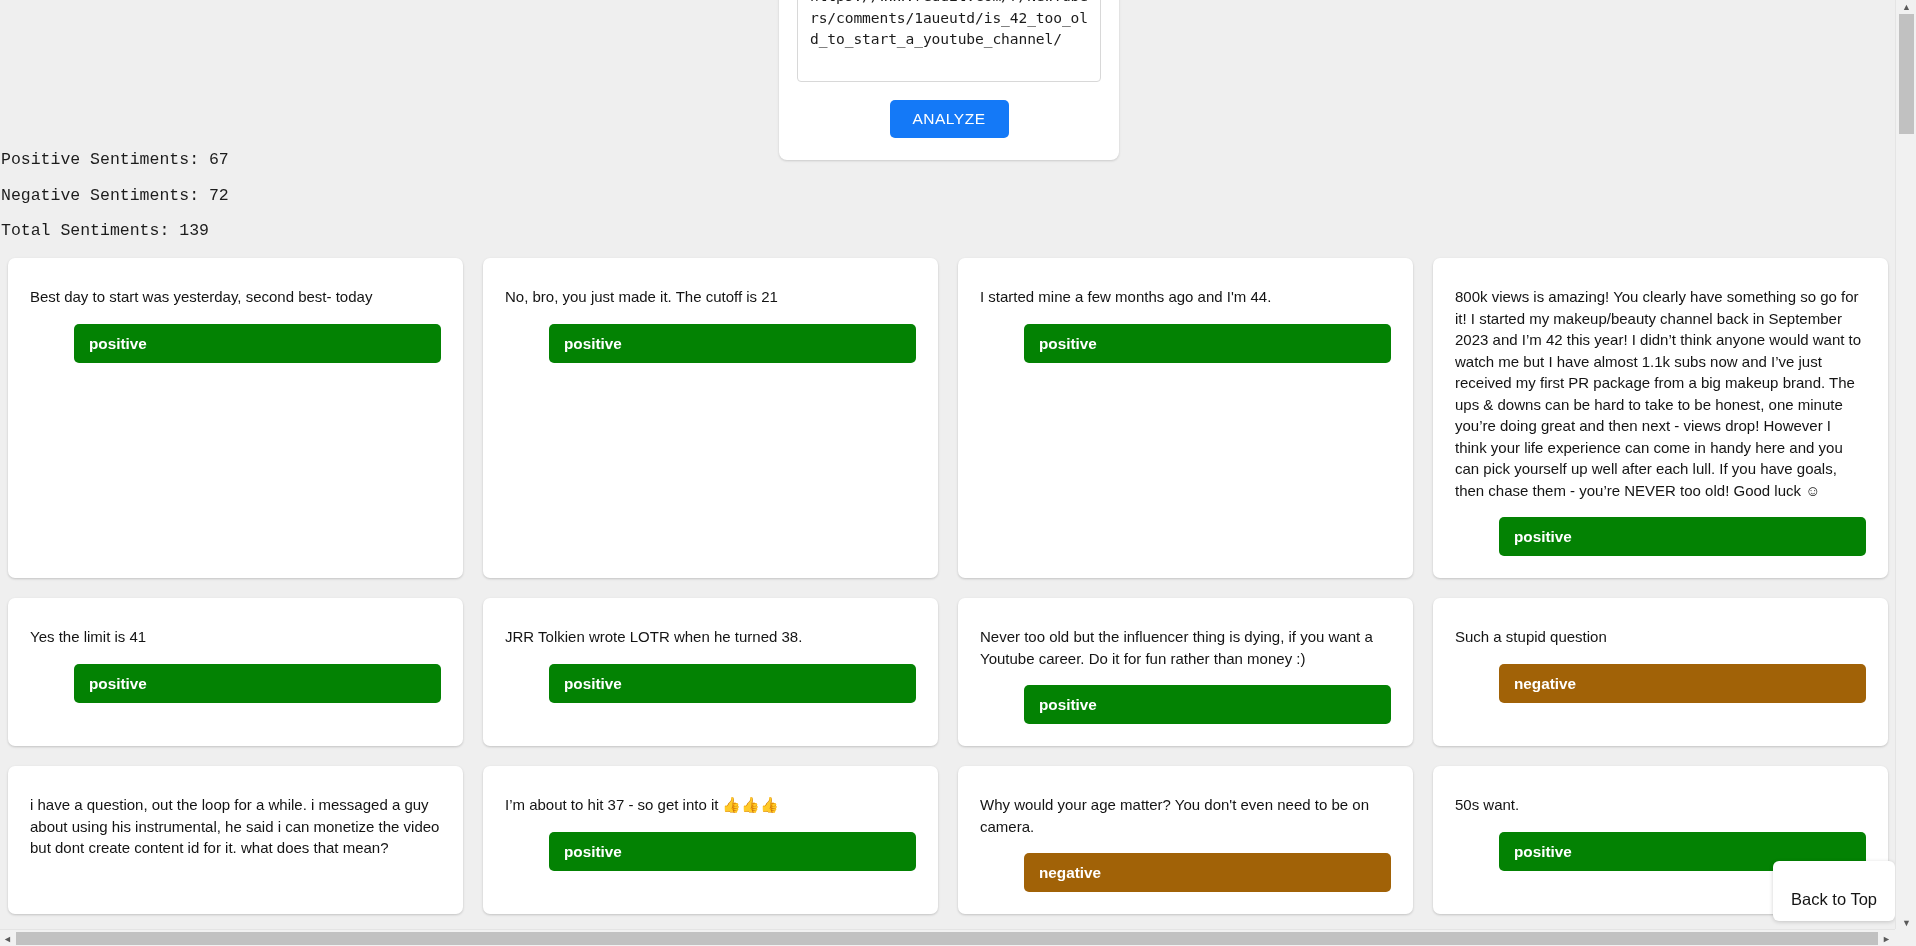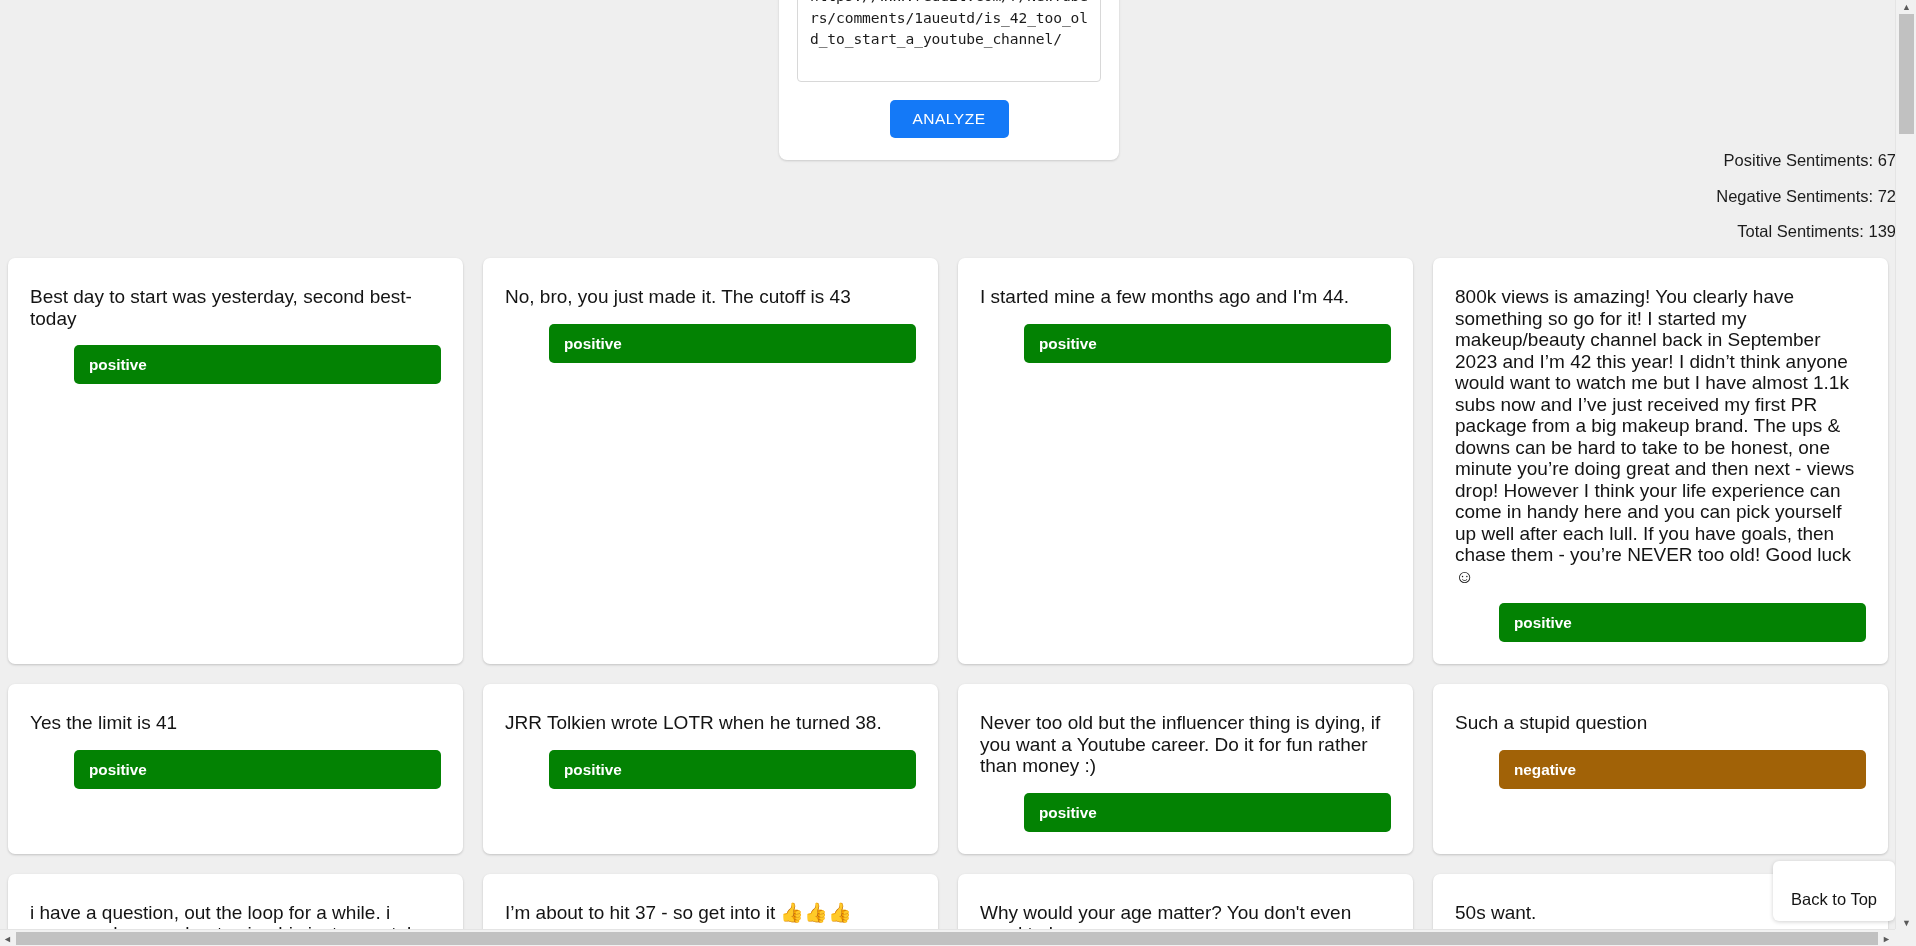--- a/index.html
+++ b/index.html
@@ -64,51 +64,52 @@
     line-height: 1;
     text-align: center;
   }
 
   
   .stats {
     position: absolute;
     left: 1px;
     top: 152px;
     width: 1895px;
-    text-align: right;
+    text-align: left;
+    font-family: Liberation Mono, monospace;
   }
   .stats .stat-line {
     font-size: 16.5px;
     color: #1c1c1c;
     line-height: 1;
     margin: 0 0 0 0;
     padding: 0;
   }
   .stats .stat-line:nth-child(1) { margin-bottom: 19px; }
-  .stats .stat-line:nth-child(2) { margin-bottom: 19px; margin-left: 48px; }
+  .stats .stat-line:nth-child(2) { margin-bottom: 19px; }
 
   
   .grid {
     position: absolute;
     left: 8px;
     top: 258px;
     width: 1880px;
     display: grid;
     grid-template-columns: repeat(4, 1fr);
     column-gap: 20px;
     row-gap: 20px;
   }
   .card {
     background: #ffffff;
     border-radius: 7px;
     box-shadow: 0 1px 3px rgba(0,0,0,0.12), 0 1px 2px rgba(0,0,0,0.07);
     padding: 28px 22px 22px 22px;
   }
   .card-text {
-    font-size: 19px;
+    font-size: 15px;
     line-height: 21.5px;
     color: #141414;
     margin: 0 0 16px 0;
     word-wrap: break-word;
   }
   .badge {
     display: block;
     border-radius: 5px;
     color: #ffffff;
     font-size: 15.3px;
@@ -209,21 +210,21 @@
     <p class="stat-line">Total Sentiments: 139</p>
   </div>
 
   <div class="grid">
 
     <div class="card row-tall-card" style="min-height:250px">
       <p class="card-text">Best day to start was yesterday, second best- today</p>
       <span class="badge positive">positive</span>
     </div>
     <div class="card" style="min-height:250px">
-      <p class="card-text">No, bro, you just made it. The cutoff is 43</p>
+      <p class="card-text">No, bro, you just made it. The cutoff is 21</p>
       <span class="badge positive">positive</span>
     </div>
     <div class="card" style="min-height:250px">
       <p class="card-text">I started mine a few months ago and I'm 44.</p>
       <span class="badge positive">positive</span>
     </div>
     <div class="card" style="min-height:250px">
       <p class="card-text">800k views is amazing! You clearly have something so go for it! I started my makeup/beauty channel back in September 2023 and I’m 42 this year! I didn’t think anyone would want to watch me but I have almost 1.1k subs now and I’ve just received my first PR package from a big makeup brand. The ups &amp; downs can be hard to take to be honest, one minute you’re doing great and then next - views drop! However I think your life experience can come in handy here and you can pick yourself up well after each lull. If you have goals, then chase them - you’re NEVER too old! Good luck ☺</p>
       <span class="badge positive">positive</span>
     </div>

